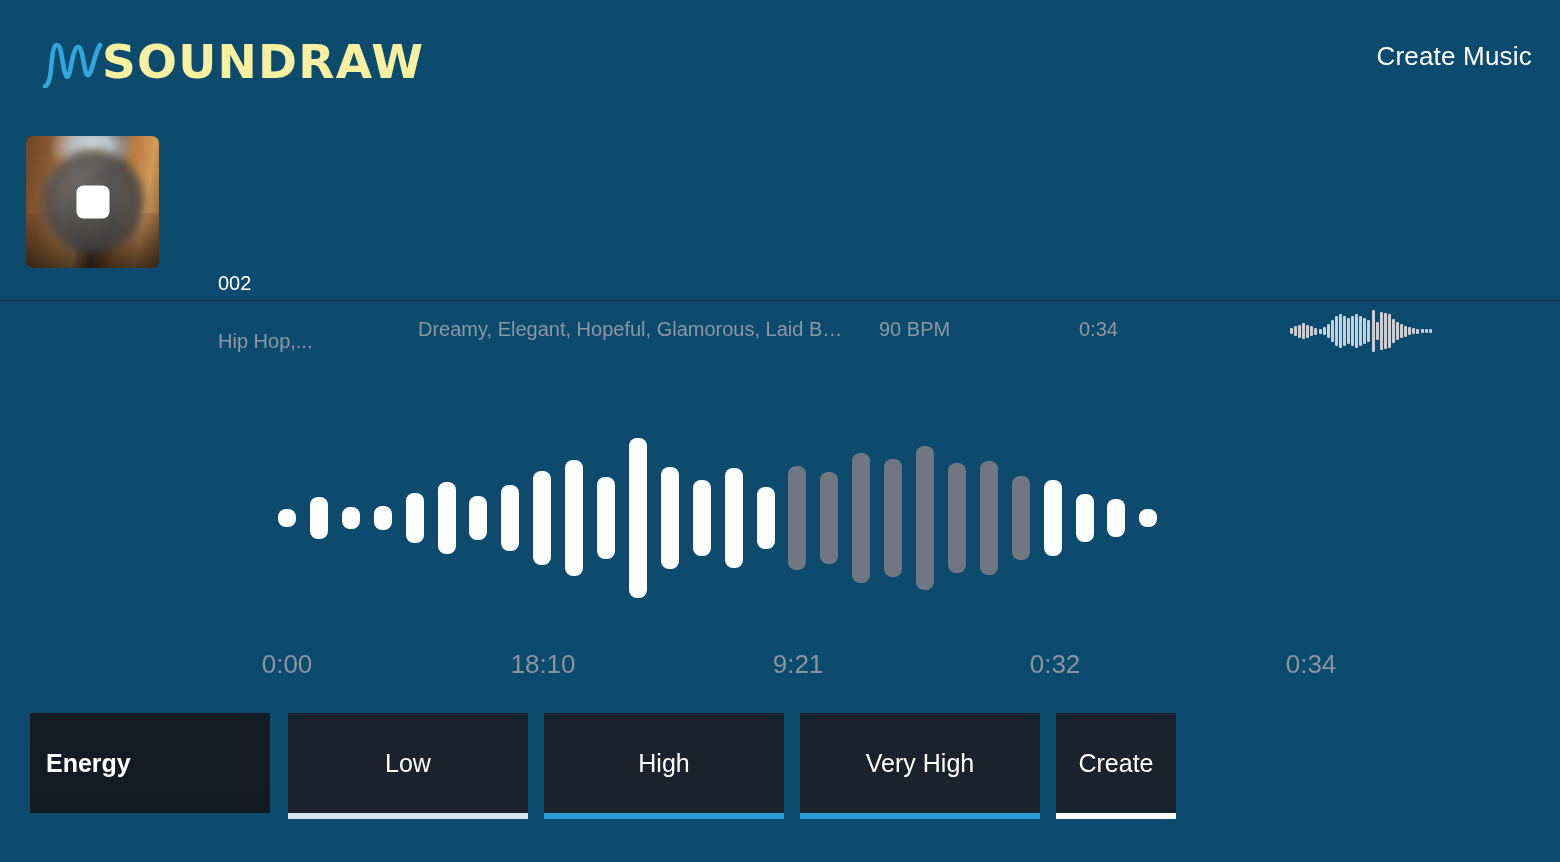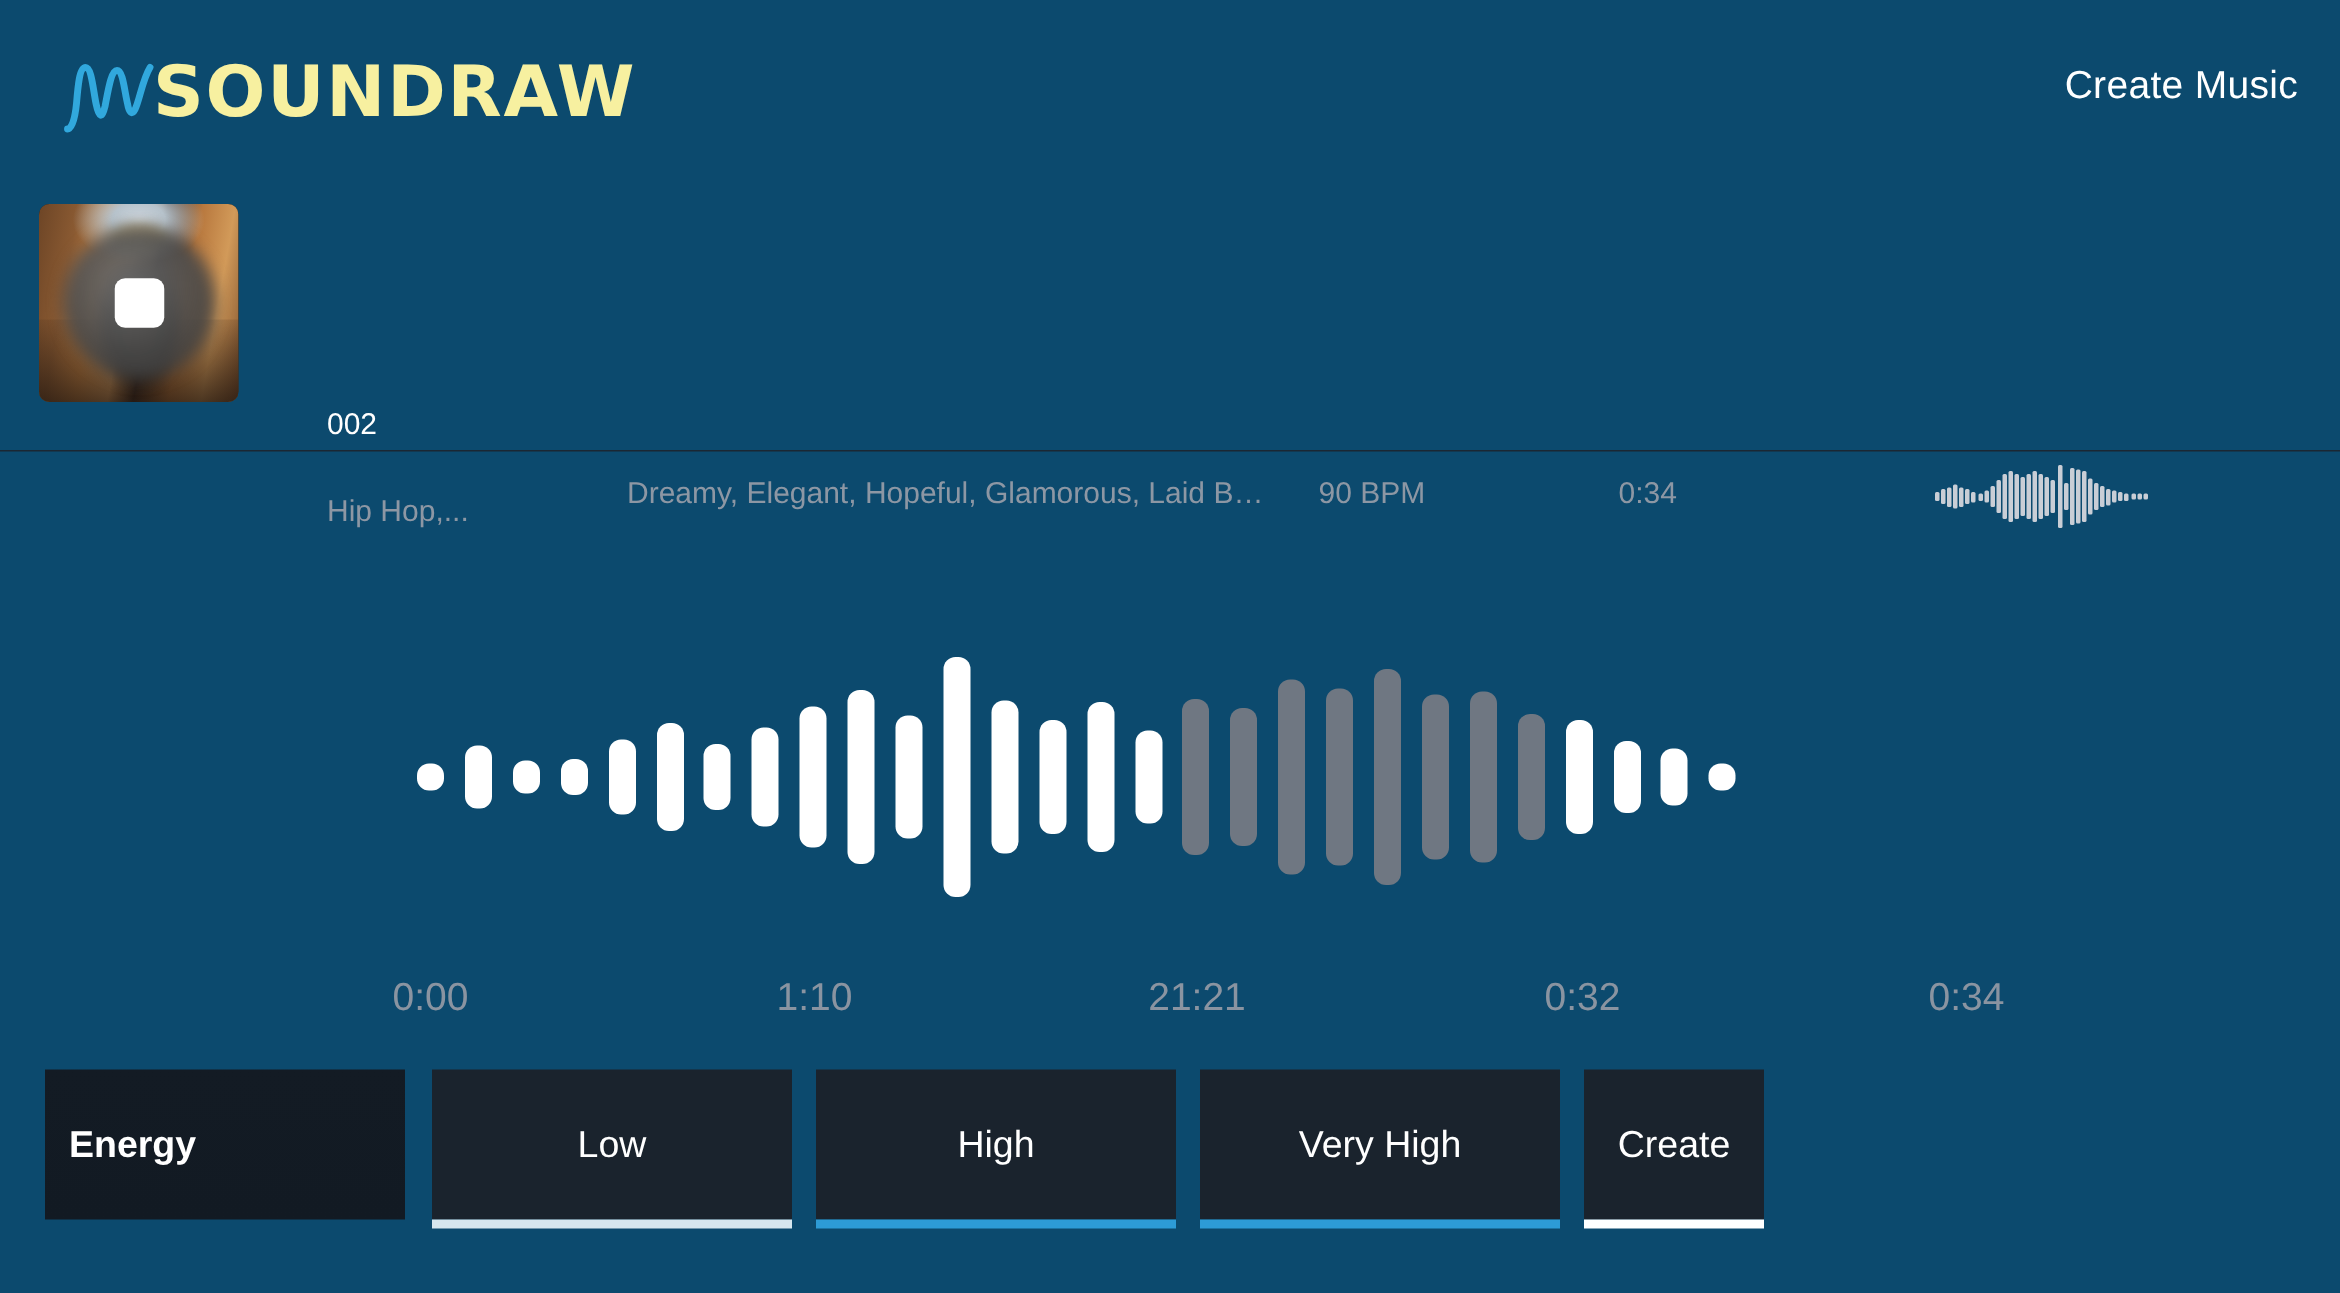--- a/index.html
+++ b/index.html
@@ -314,22 +314,22 @@
         <div class="mini-bar" style="height: 6px;"></div>
         <div class="mini-bar" style="height: 5px;"></div>
         <div class="mini-bar" style="height: 4px;"></div>
         <div class="mini-bar" style="height: 4px;"></div>
         <div class="mini-bar" style="height: 4px;"></div>
       </div>
   </div>
 
   <div class="timeline" id="timeline">
       <div class="tick" style="left: 287px;">0:00</div>
-      <div class="tick" style="left: 543px;">1:10</div>
-      <div class="tick" style="left: 798px;">21:21</div>
+      <div class="tick" style="left: 543px;">18:10</div>
+      <div class="tick" style="left: 798px;">9:21</div>
       <div class="tick" style="left: 1055px;">0:32</div>
       <div class="tick" style="left: 1311px;">0:34</div>
     </div>
 
   <div class="wave-area" id="wave-area">
       <div class="wave-bar" style="left: 278px; width: 18px; height: 18px; top: 109px; background: rgb(255, 255, 255);"></div>
       <div class="wave-bar" style="left: 309.9px; width: 18px; height: 42px; top: 97px; background: rgb(255, 255, 255);"></div>
       <div class="wave-bar" style="left: 341.8px; width: 18px; height: 22px; top: 107px; background: rgb(255, 255, 255);"></div>
       <div class="wave-bar" style="left: 373.7px; width: 18px; height: 24px; top: 106px; background: rgb(255, 255, 255);"></div>
       <div class="wave-bar" style="left: 405.6px; width: 18px; height: 50px; top: 93px; background: rgb(255, 255, 255);"></div>

